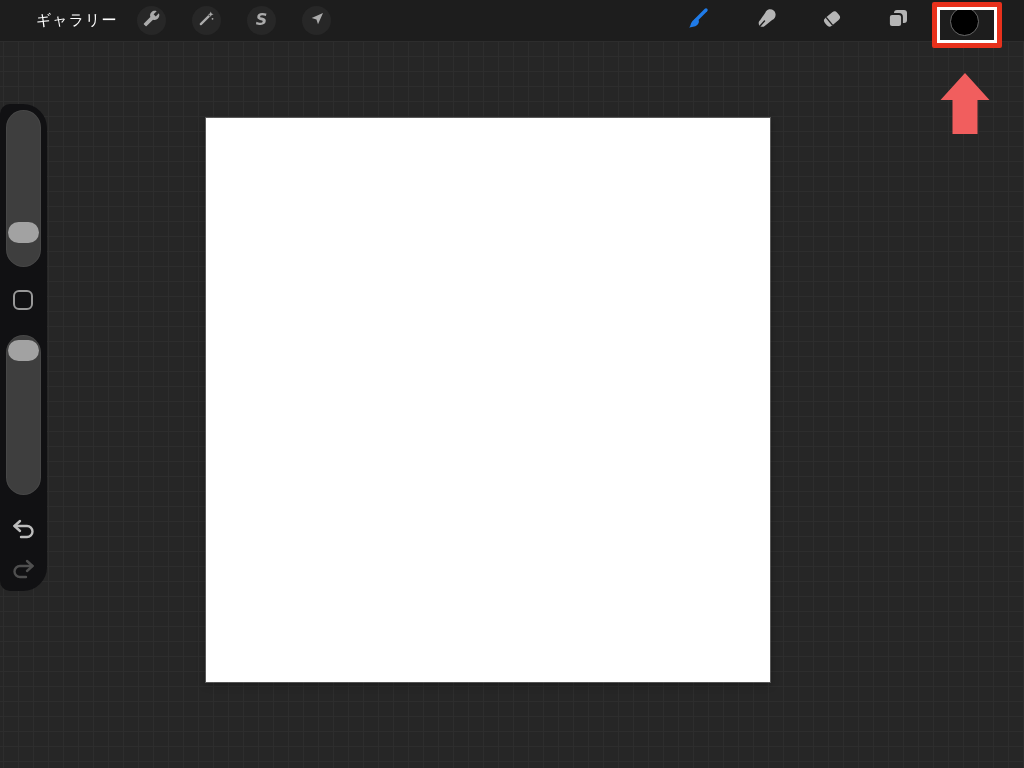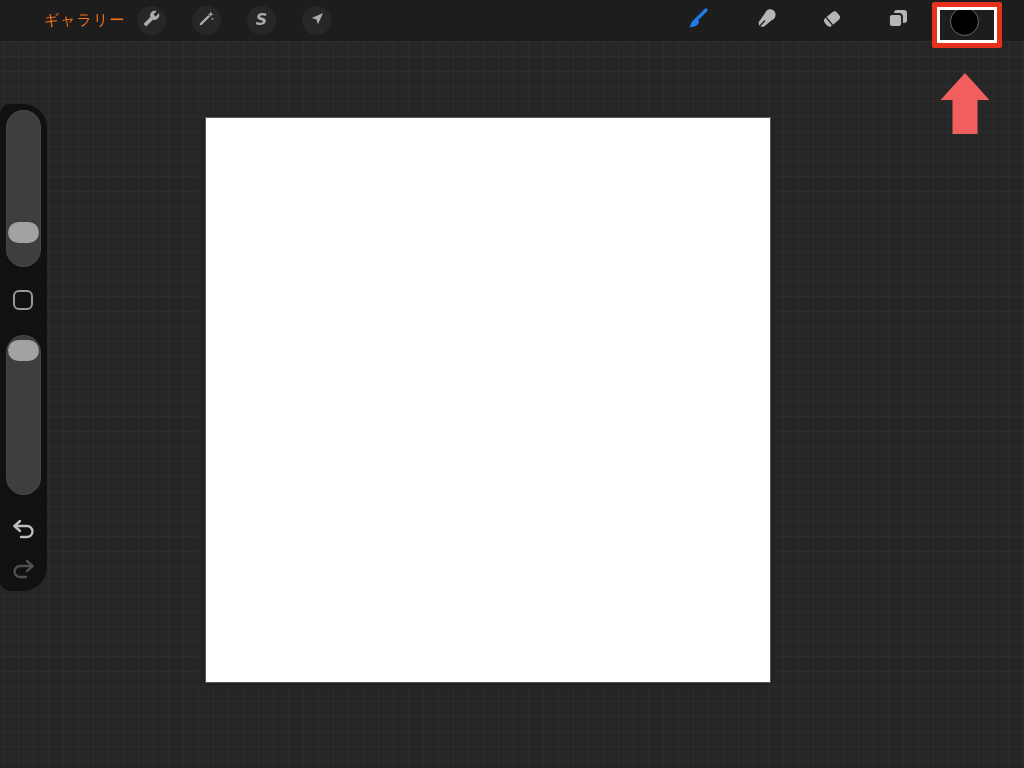--- a/index.html
+++ b/index.html
@@ -17,22 +17,22 @@
       linear-gradient(90deg, #2d2d2d 1px, transparent 1px);
     background-size:15px 15px;
     background-position:3px 11px;
   }
   
   .topbar{
     position:absolute;left:0;top:0;width:1024px;height:41px;
     background:#1d1d1d;z-index:5;
   }
   .gallery-label{
-    position:absolute;left:44px;top:0;height:41px;line-height:41px;
-    color:#f97316;font-size:15px;letter-spacing:1px;z-index:6;cursor:default;
+    position:absolute;left:36px;top:0;height:41px;line-height:41px;
+    color:#ffffff;font-size:15px;letter-spacing:1px;z-index:6;cursor:default;
   }
   .tool-circle{
     position:absolute;top:6px;width:29px;height:29px;border-radius:50%;
     background:#272727;z-index:6;display:flex;align-items:center;justify-content:center;
   }
   .tool-plain{
     position:absolute;top:8px;width:26px;height:26px;z-index:6;
     display:flex;align-items:center;justify-content:center;
   }
   .color-swatch{

